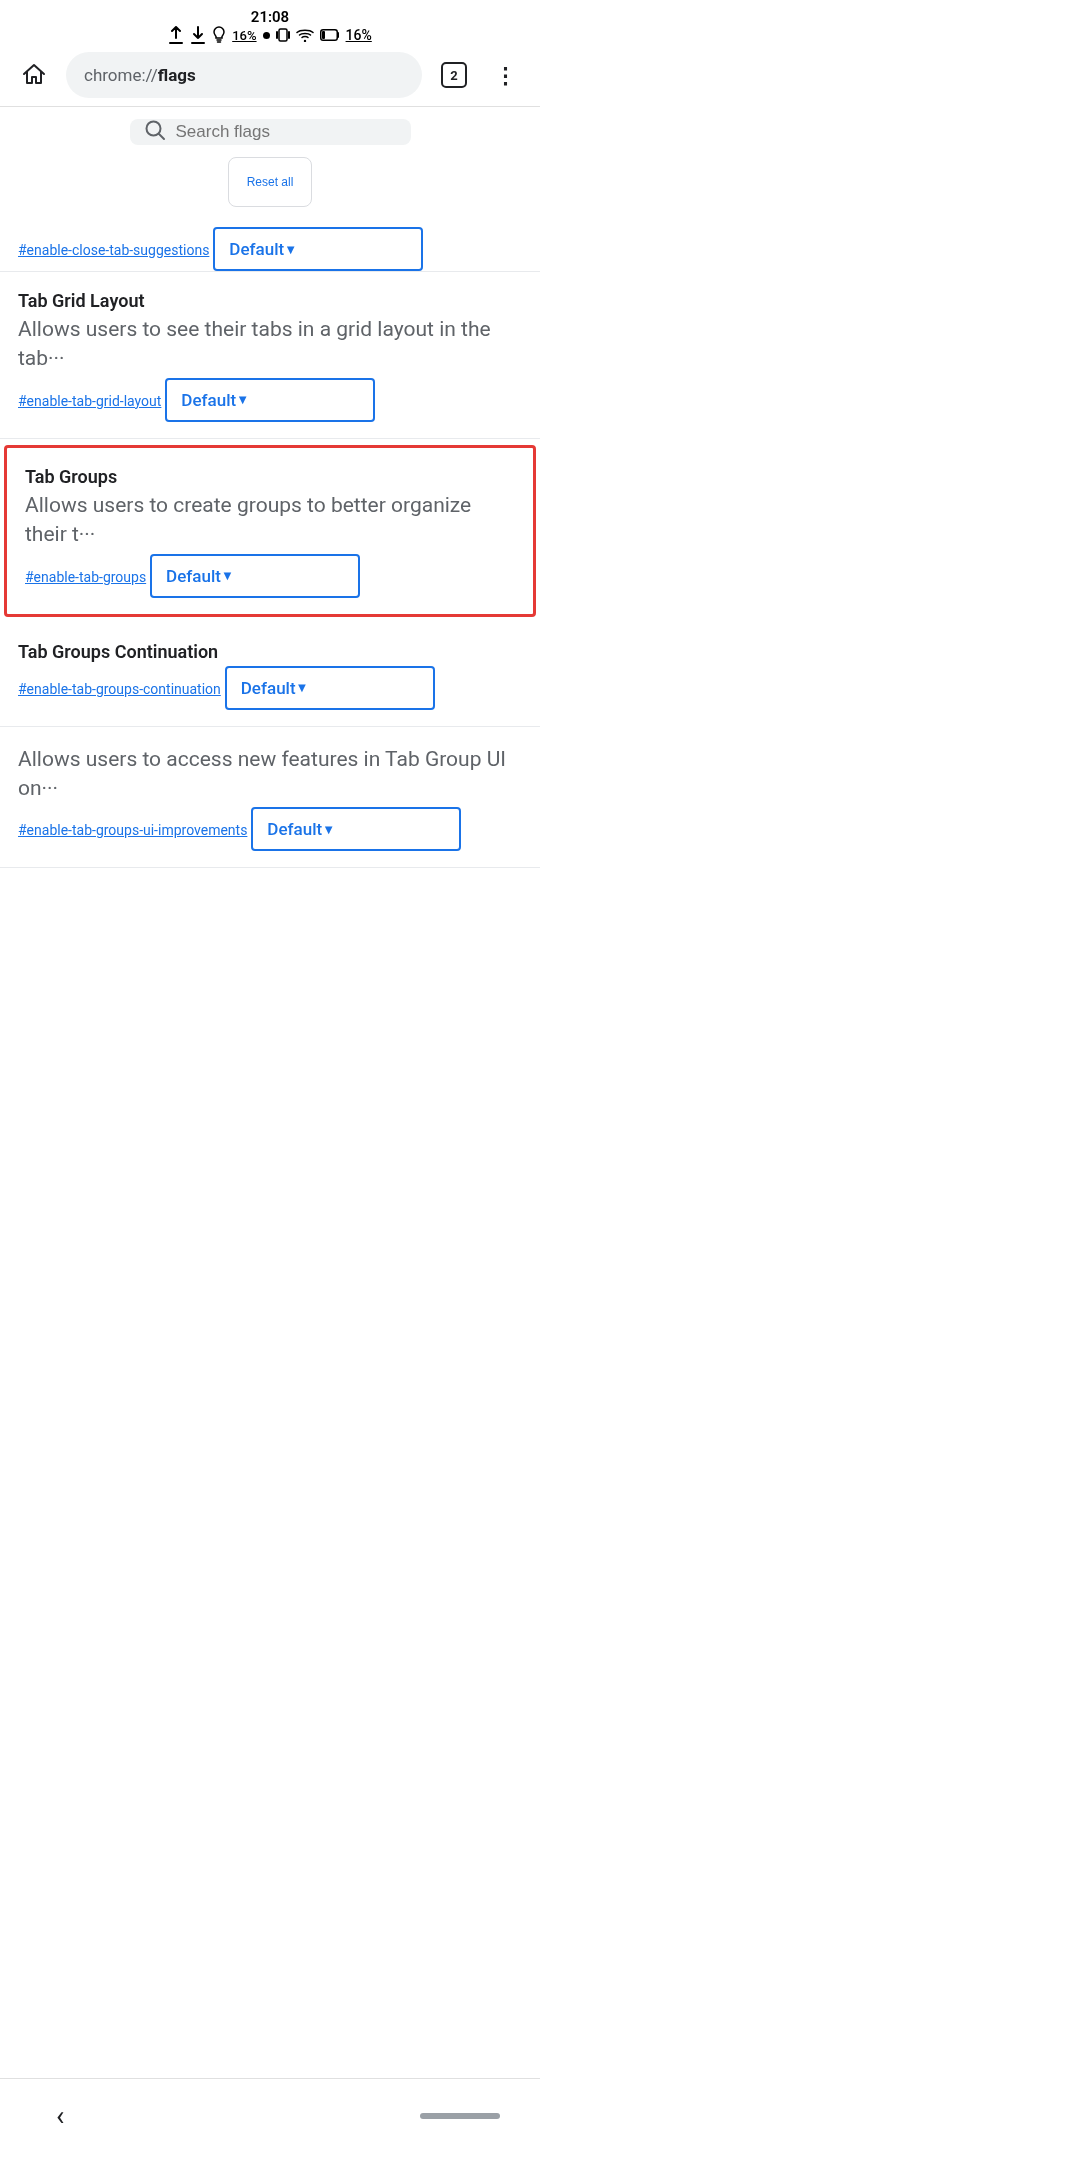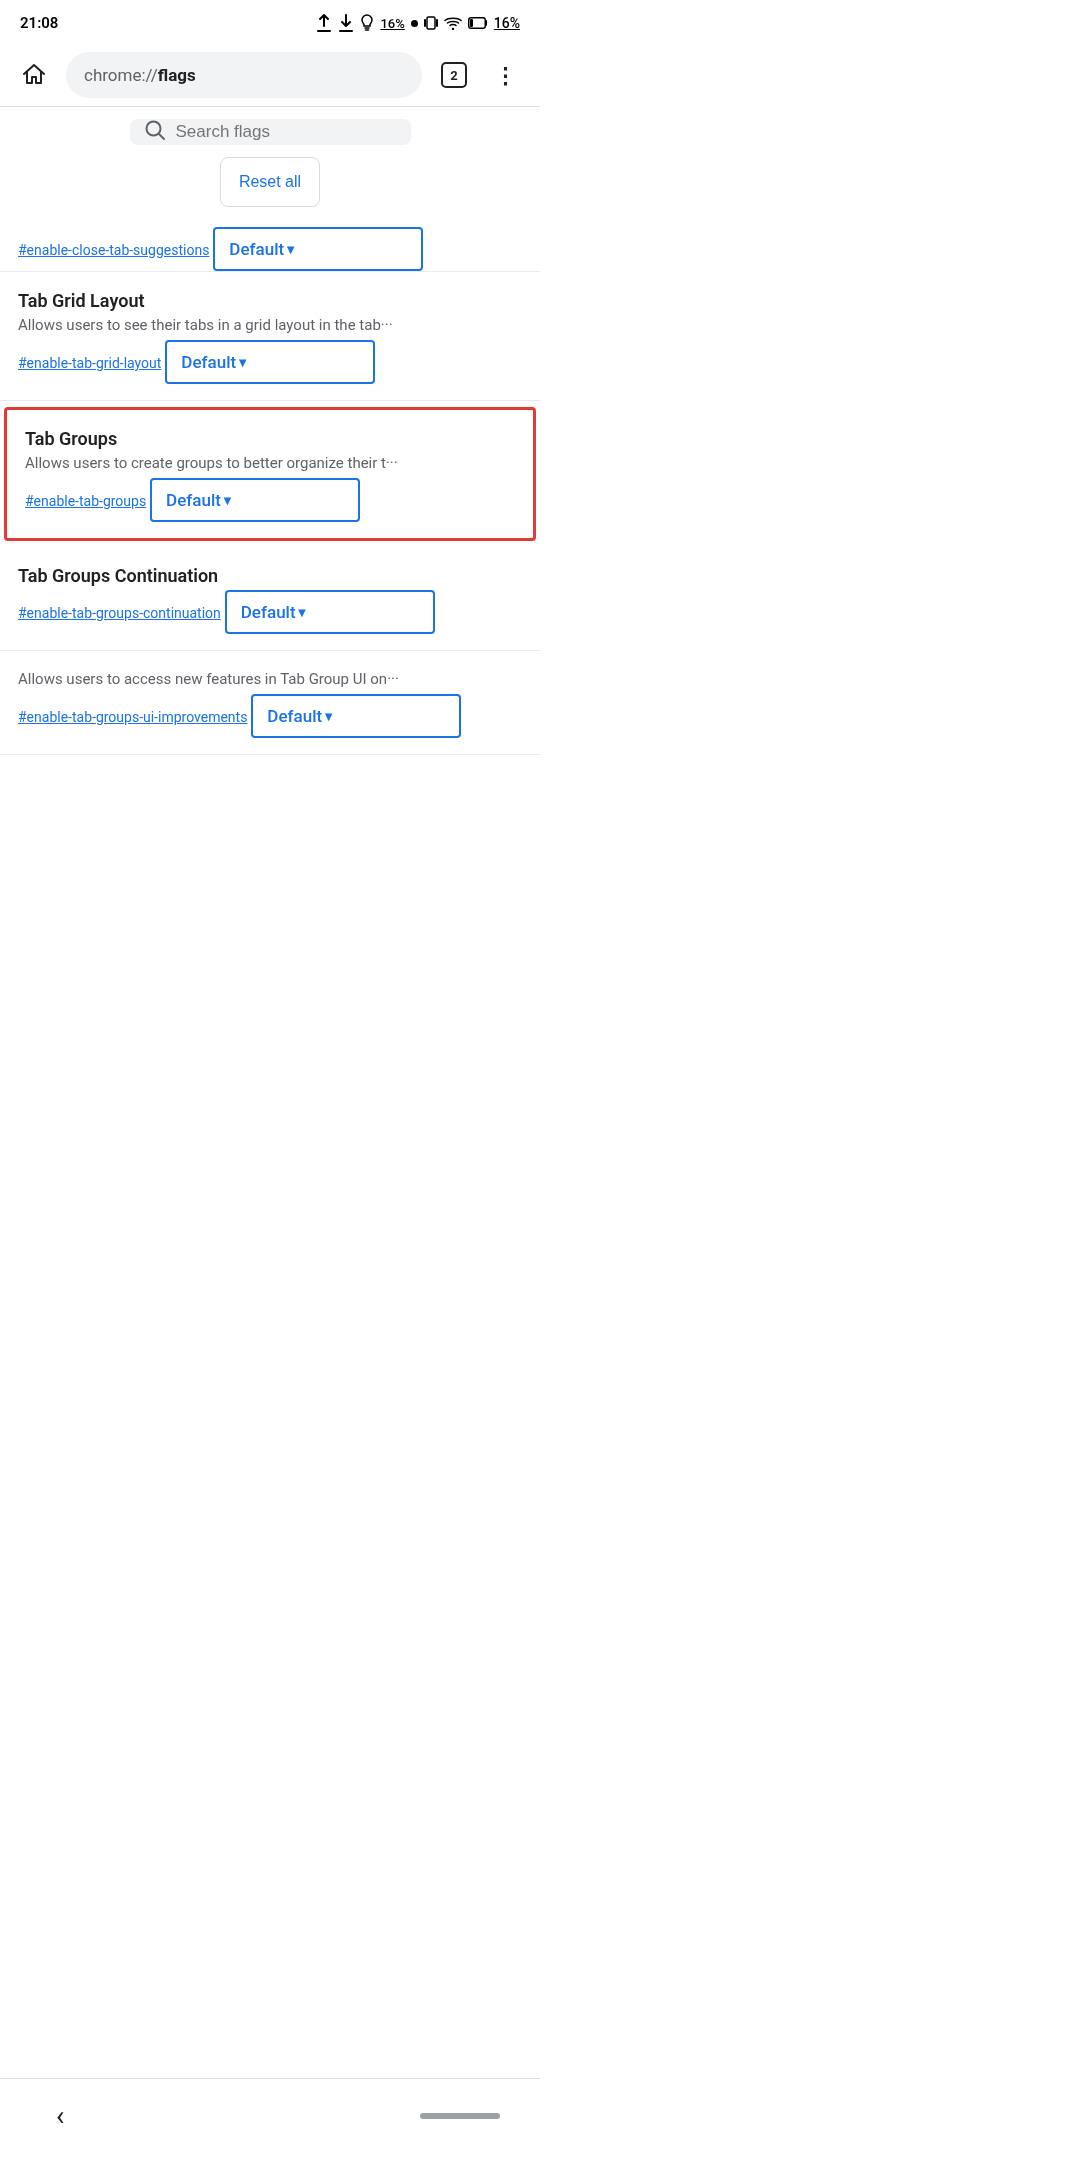--- a/index.html
+++ b/index.html
@@ -16,20 +16,21 @@
     }
 
     
     .status-bar {
       display: flex;
       justify-content: space-between;
       align-items: center;
       padding: 8px 20px 6px 20px;
       background: #ffffff;
       height: 44px;
+      flex-direction: column;
     }
     .status-left {
       font-size: 15px;
       font-weight: 600;
       color: #000;
     }
     .status-right {
       display: flex;
       align-items: center;
       gap: 6px;
@@ -139,21 +140,21 @@
       outline: none;
       flex: 1;
     }
     .reset-all-btn {
       height: 50px;
       padding: 0 18px;
       border: 1.5px solid #dadce0;
       border-radius: 8px;
       background: #fff;
       color: #1a73e8;
-      font-size: 16px;
+      font-size: 12px;
       font-weight: 500;
       cursor: pointer;
       white-space: nowrap;
     }
 
     
     .content {
       padding: 0;
     }
 
@@ -167,21 +168,21 @@
       margin: 6px 4px;
       border-radius: 4px;
     }
     .flag-title {
       font-size: 18px;
       font-weight: 600;
       color: #202124;
       margin-bottom: 4px;
     }
     .flag-description {
-      font-size: 15px;
+      font-size: 21px;
       color: #5f6368;
       margin-bottom: 4px;
       line-height: 1.4;
     }
     .flag-link {
       font-size: 14px;
       color: #1a73e8;
       text-decoration: underline;
       display: inline-block;
       margin-bottom: 12px;

